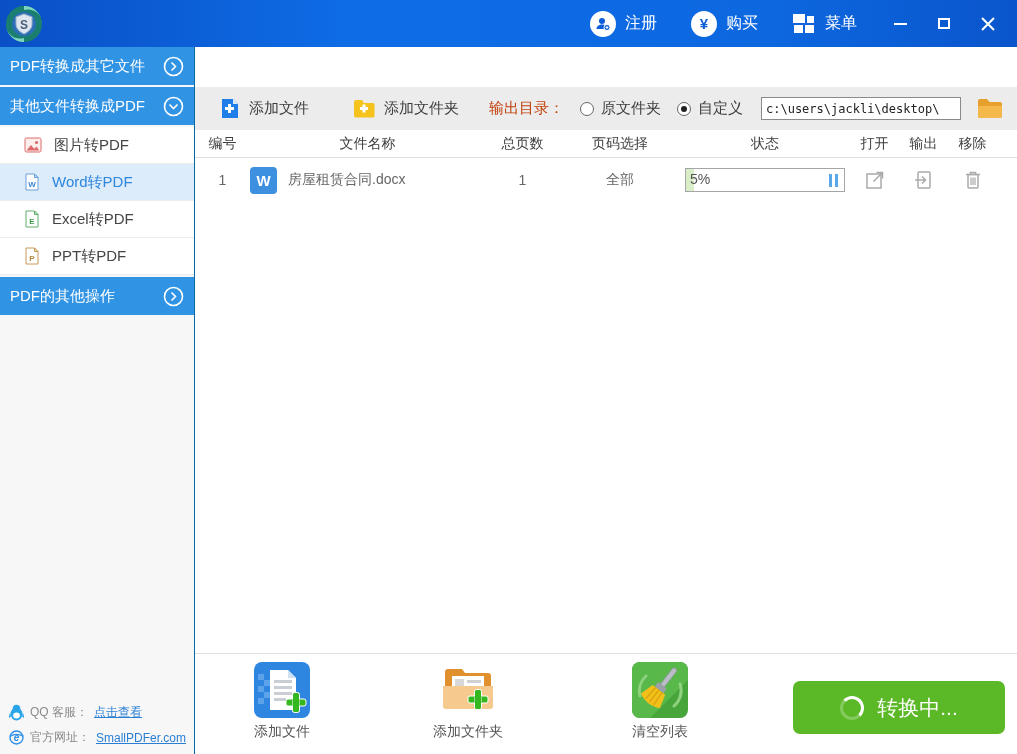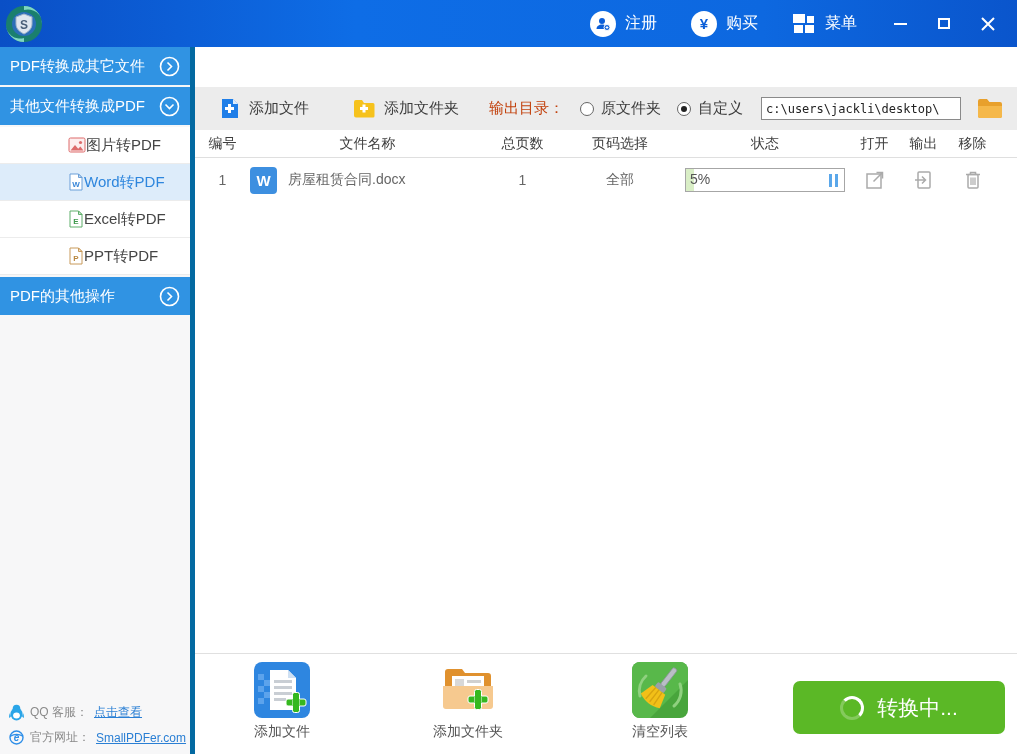--- a/index.html
+++ b/index.html
@@ -16,24 +16,24 @@
   .tb-circle { width:26px; height:26px; border-radius:50%; background:#fff; display:flex; align-items:center; justify-content:center; color:#0b5ed8; font-weight:bold; font-size:15px; }
   .win-controls { display:flex; align-items:center; gap:14px; margin:0 14px 0 10px; }
   .win-ctl { width:30px; height:30px; display:flex; align-items:center; justify-content:center; cursor:pointer; }
   .ic-min { width:13px; height:2px; background:#fff; }
   .ic-max { width:12px; height:11px; border:2px solid #fff; }
 
   
   .app-body { flex:1; display:flex; min-height:0; }
 
   
-  .sidebar { width:195px; flex:0 0 auto; background:#f7f7f8; border-right:5px solid #0369a1; display:flex; flex-direction:column; position:relative; }
+  .sidebar { width:195px; flex:0 0 auto; background:#f7f7f8; border-right:1px solid #0369a1; display:flex; flex-direction:column; position:relative; }
   .side-header { height:38px; background:#3093e3; color:#fff; font-size:15px; display:flex; align-items:center; padding:0 10px; cursor:pointer; margin-bottom:2px; }
   .side-header .hd-label { flex:1; }
-  .side-item { height:37px; background:#fff; border-bottom:1px solid #ececec; display:flex; align-items:center; padding-left:68px; gap:0; font-size:15px; color:#454545; cursor:pointer;text-align:center; }
+  .side-item { height:37px; background:#fff; border-bottom:1px solid #ececec; display:flex; align-items:center; padding-left:24px; gap:12px; font-size:15px; color:#454545; cursor:pointer;text-align:center; }
   .side-item.selected { background:#ddecfa; color:#2e86dd; }
   .side-rest { flex:1; }
   .support { position:absolute; left:9px; bottom:8px; font-size:12px; color:#8a8a8a; }
   .support-row { display:flex; align-items:center; gap:6px; margin-top:8px; }
   .support a { color:#2a7fd4; }
 
   
   .main { flex:1; display:flex; flex-direction:column; min-width:0;margin-top:40px; }
 
   

